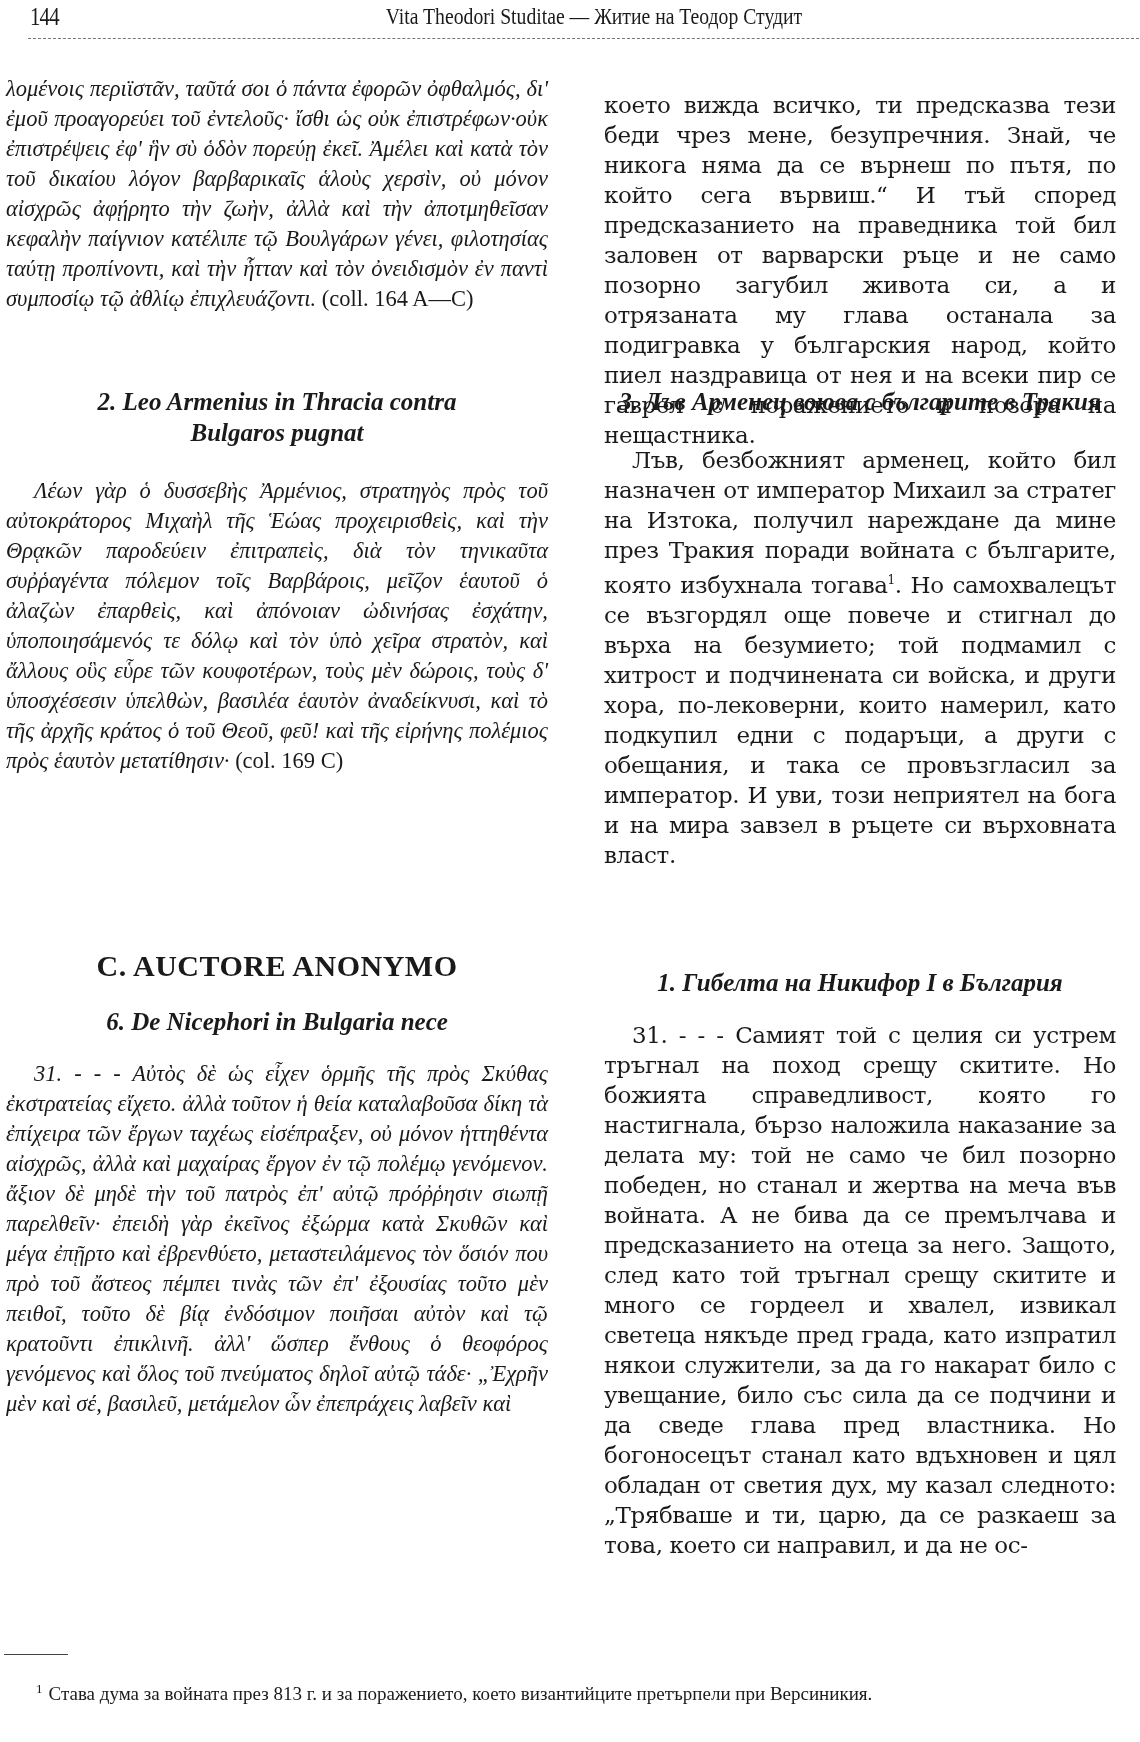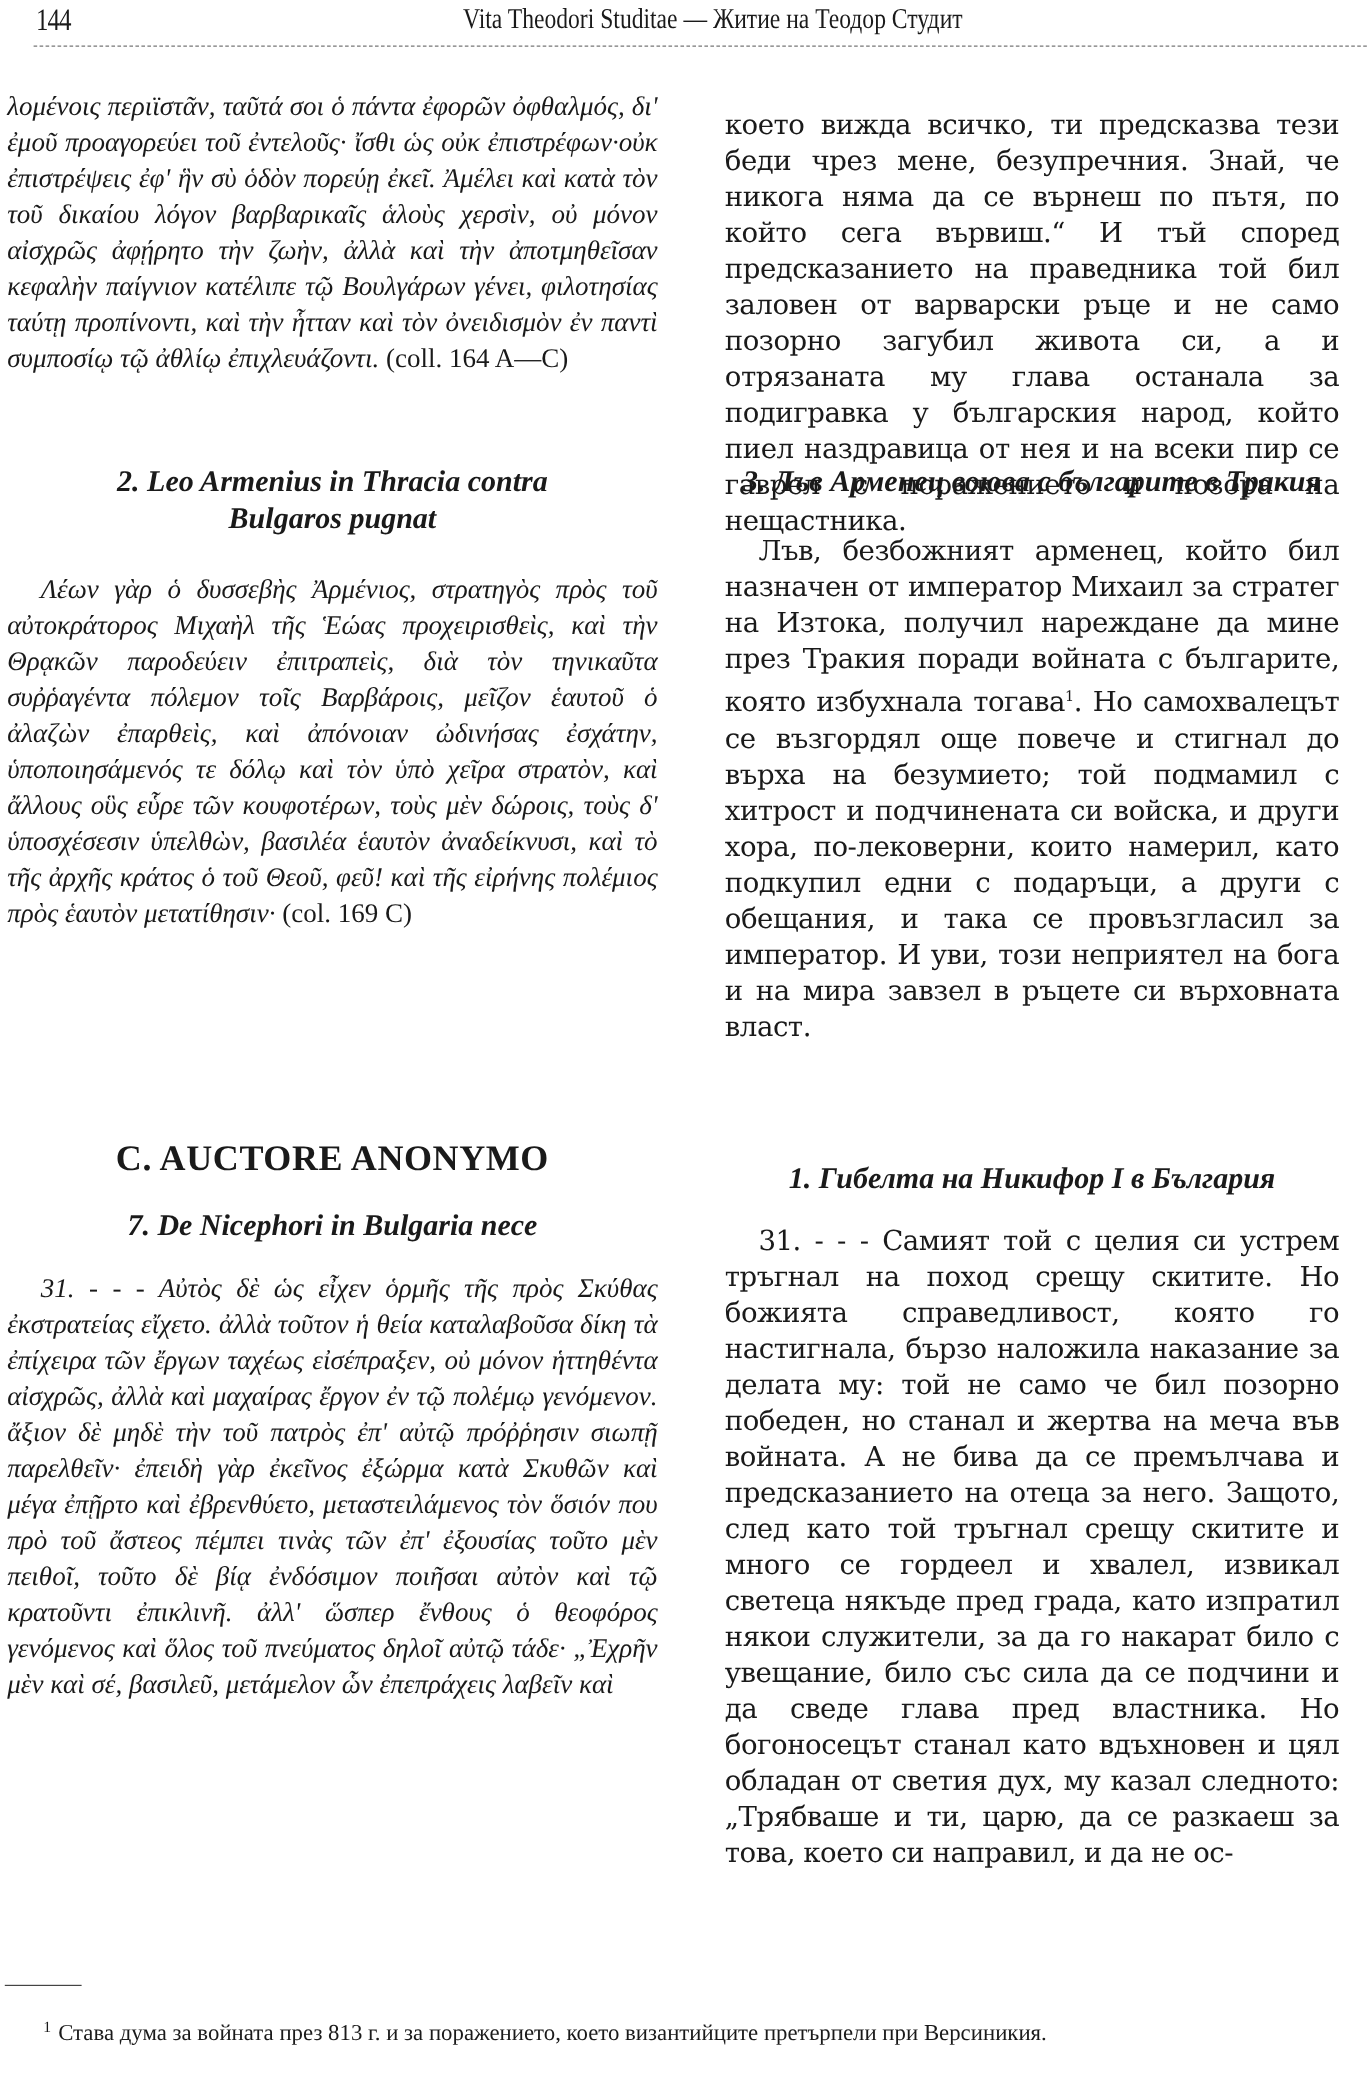--- a/index.html
+++ b/index.html
@@ -70,21 +70,21 @@
     <p class="greek"><span>λομένοις περιϊστᾶν, ταῦτά σοι ὁ πάντα ἐφορῶν ὀφθαλμός, δι' ἐμοῦ προαγορεύει τοῦ ἐντελοῦς· ἴσθι ὡς οὐκ ἐπιστρέφων·οὐκ ἐπιστρέψεις ἐφ' ἣν σὺ ὁδὸν πορεύῃ ἐκεῖ. Ἀμέλει καὶ κατὰ τὸν τοῦ δικαίου λόγον βαρβαρικαῖς ἁλοὺς χερσὶν, οὐ μόνον αἰσχρῶς ἀφῄρητο τὴν ζωὴν, ἀλλὰ καὶ τὴν ἀποτμηθεῖσαν κεφαλὴν παίγνιον κατέλιπε τῷ Βουλγάρων γένει, φιλοτησίας ταύτῃ προπίνοντι, καὶ τὴν ἧτταν καὶ τὸν ὀνειδισμὸν ἐν παντὶ συμποσίῳ τῷ ἀθλίῳ ἐπιχλευάζοντι.</span> <span class="ref">(coll. 164 A—C)</span></p>
   </div>
 
   <div class="block" style="top:312px;">
     <h3 class="sub-heading" style="padding:0 60px;font-family:Liberation Serif, serif;">2. Leo Armenius in Thracia contra Bulgaros pugnat</h3>
     <p class="greek indent" style="margin-top:28px;"><span>Λέων γὰρ ὁ δυσσεβὴς Ἀρμένιος, στρατηγὸς πρὸς τοῦ αὐτοκράτορος Μιχαὴλ τῆς Ἑώας προχειρισθεὶς, καὶ τὴν Θρᾳκῶν παροδεύειν ἐπιτραπεὶς, διὰ τὸν τηνικαῦτα συῤῥαγέντα πόλεμον τοῖς Βαρβάροις, μεῖζον ἑαυτοῦ ὁ ἀλαζὼν ἐπαρθεὶς, καὶ ἀπόνοιαν ὠδινήσας ἐσχάτην, ὑποποιησάμενός τε δόλῳ καὶ τὸν ὑπὸ χεῖρα στρατὸν, καὶ ἄλλους οὓς εὗρε τῶν κουφοτέρων, τοὺς μὲν δώροις, τοὺς δ' ὑποσχέσεσιν ὑπελθὼν, βασιλέα ἑαυτὸν ἀναδείκνυσι, καὶ τὸ τῆς ἀρχῆς κράτος ὁ τοῦ Θεοῦ, φεῦ! καὶ τῆς εἰρήνης πολέμιος πρὸς ἑαυτὸν μετατίθησιν·</span> <span class="ref">(col. 169 C)</span></p>
   </div>
 
   <div class="block" style="top:876px;">
     <h2 class="section-heading">C. AUCTORE ANONYMO</h2>
-    <h3 class="sub-heading" style="margin-top:24px;">7. De Nicephori in Bulgaria nece</h3>
+    <h3 class="sub-heading" style="margin-top:24px;">6. De Nicephori in Bulgaria nece</h3>
     <p class="greek indent" style="margin-top:22px;">31. - - - Αὐτὸς δὲ ὡς εἶχεν ὁρμῆς τῆς πρὸς Σκύθας ἐκστρατείας εἴχετο. ἀλλὰ τοῦτον ἡ θεία καταλαβοῦσα δίκη τὰ ἐπίχειρα τῶν ἔργων ταχέως εἰσέπραξεν, οὐ μόνον ἡττηθέντα αἰσχρῶς, ἀλλὰ καὶ μαχαίρας ἔργον ἐν τῷ πολέμῳ γενόμενον. ἄξιον δὲ μηδὲ τὴν τοῦ πατρὸς ἐπ' αὐτῷ πρόῤῥησιν σιωπῇ παρελθεῖν· ἐπειδὴ γὰρ ἐκεῖνος ἐξώρμα κατὰ Σκυθῶν καὶ μέγα ἐπῇρτο καὶ ἐβρενθύετο, μεταστειλάμενος τὸν ὅσιόν που πρὸ τοῦ ἄστεος πέμπει τινὰς τῶν ἐπ' ἐξουσίας τοῦτο μὲν πειθοῖ, τοῦτο δὲ βίᾳ ἐνδόσιμον ποιῆσαι αὐτὸν καὶ τῷ κρατοῦντι ἐπικλινῆ. ἀλλ' ὥσπερ ἔνθους ὁ θεοφόρος γενόμενος καὶ ὅλος τοῦ πνεύματος δηλοῖ αὐτῷ τάδε· „Ἐχρῆν μὲν καὶ σέ, βασιλεῦ, μετάμελον ὧν ἐπεπράχεις λαβεῖν καὶ</p>
   </div>
 </div>
 
 <div class="col col-right">
   <div class="block" style="top:0;">
     <p class="cyr">което вижда всичко, ти предсказва тези беди чрез мене, безупречния. Знай, че никога няма да се върнеш по пътя, по който сега вървиш.“ И тъй според предсказанието на праведника той бил заловен от варварски ръце и не само позорно загубил живота си, а и отрязаната му глава останала за подигравка у българския народ, който пиел наздравица от нея и на всеки пир се гаврел с поражението и позора на нещастника.</p>
   </div>
 
   <div class="block" style="top:312px;">

